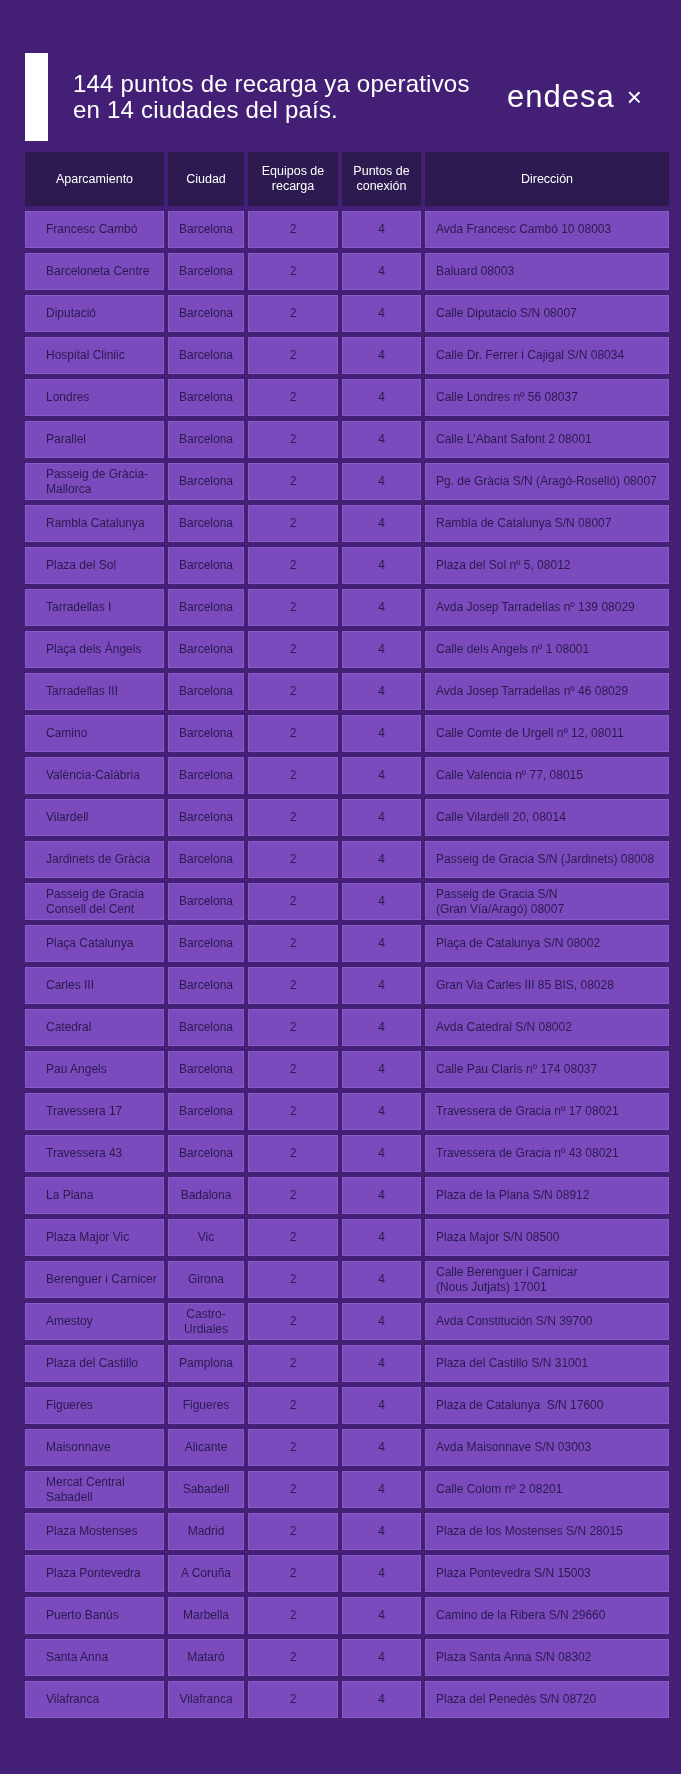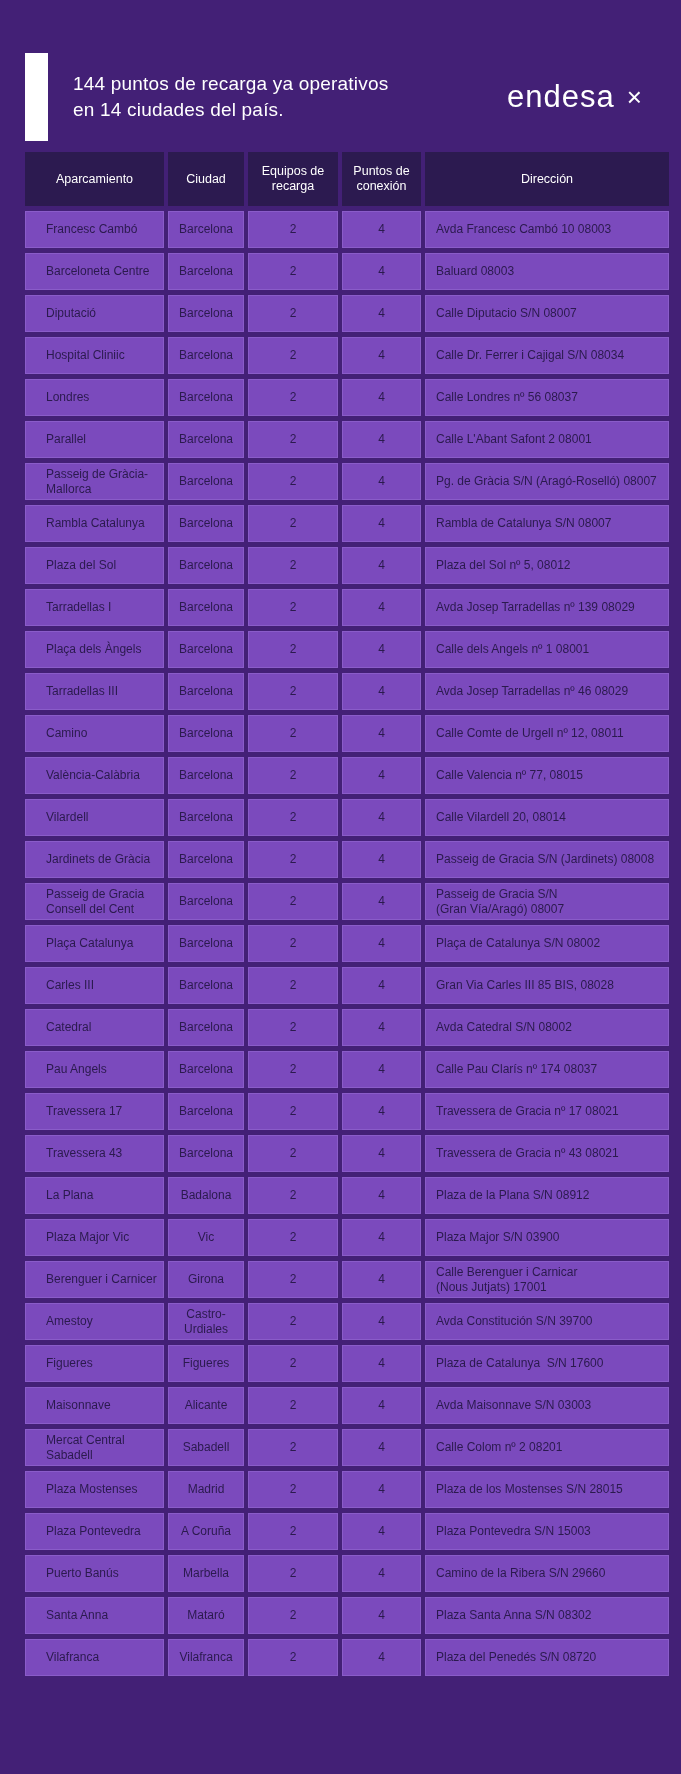--- a/index.html
+++ b/index.html
@@ -12,21 +12,21 @@
   .page{position:relative;width:681px;height:1774px;background:#432076;}
   .hero{
     display:flex;align-items:center;
     padding:53px 0 0 25px;height:88px;
   }
   .accent-bar{
     width:23px;height:88px;background:#ffffff;flex:none;
   }
   .title{
     margin-left:25px;color:#ffffff;
-    font-size:19px;line-height:26px;letter-spacing:.2px;
+    font-size:24px;line-height:26px;letter-spacing:.2px;
   }
   .logo{
     margin-left:auto;margin-right:38px;
     color:#ffffff;font-size:31px;letter-spacing:1px;
     display:flex;align-items:center;white-space:nowrap;
   }
   .logo .logo-x{font-size:26px;margin-left:12px;}
   table.recarga{
     border-collapse:separate;border-spacing:4px 5px;
     table-layout:fixed;width:652px;margin:6px 0 0 21px;
@@ -253,38 +253,45 @@
           <td class="c1">Badalona</td>
           <td class="c2">2</td>
           <td class="c3">4</td>
           <td class="c4">Plaza de la Plana S/N 08912</td>
         </tr>
         <tr>
           <td class="c0">Plaza Major Vic</td>
           <td class="c1">Vic</td>
           <td class="c2">2</td>
           <td class="c3">4</td>
-          <td class="c4">Plaza Major S/N 03900</td>
+          <td class="c4">Plaza Major S/N 08500</td>
         </tr>
         <tr>
           <td class="c0">Berenguer i Carnicer</td>
           <td class="c1">Girona</td>
           <td class="c2">2</td>
           <td class="c3">4</td>
           <td class="c4">Calle Berenguer i Carnicar
 (Nous Jutjats) 17001</td>
         </tr>
         <tr>
           <td class="c0">Amestoy</td>
           <td class="c1">Castro-Urdiales</td>
           <td class="c2">2</td>
           <td class="c3">4</td>
           <td class="c4">Avda Constitución S/N 39700</td>
         </tr>
         <tr>
+          <td class="c0">Plaza del Castillo</td>
+          <td class="c1">Pamplona</td>
+          <td class="c2">2</td>
+          <td class="c3">4</td>
+          <td class="c4">Plaza del Castillo S/N 31001</td>
+        </tr>
+        <tr>
           <td class="c0">Figueres</td>
           <td class="c1">Figueres</td>
           <td class="c2">2</td>
           <td class="c3">4</td>
           <td class="c4">Plaza de Catalunya  S/N 17600</td>
         </tr>
         <tr>
           <td class="c0">Maisonnave</td>
           <td class="c1">Alicante</td>
           <td class="c2">2</td>

